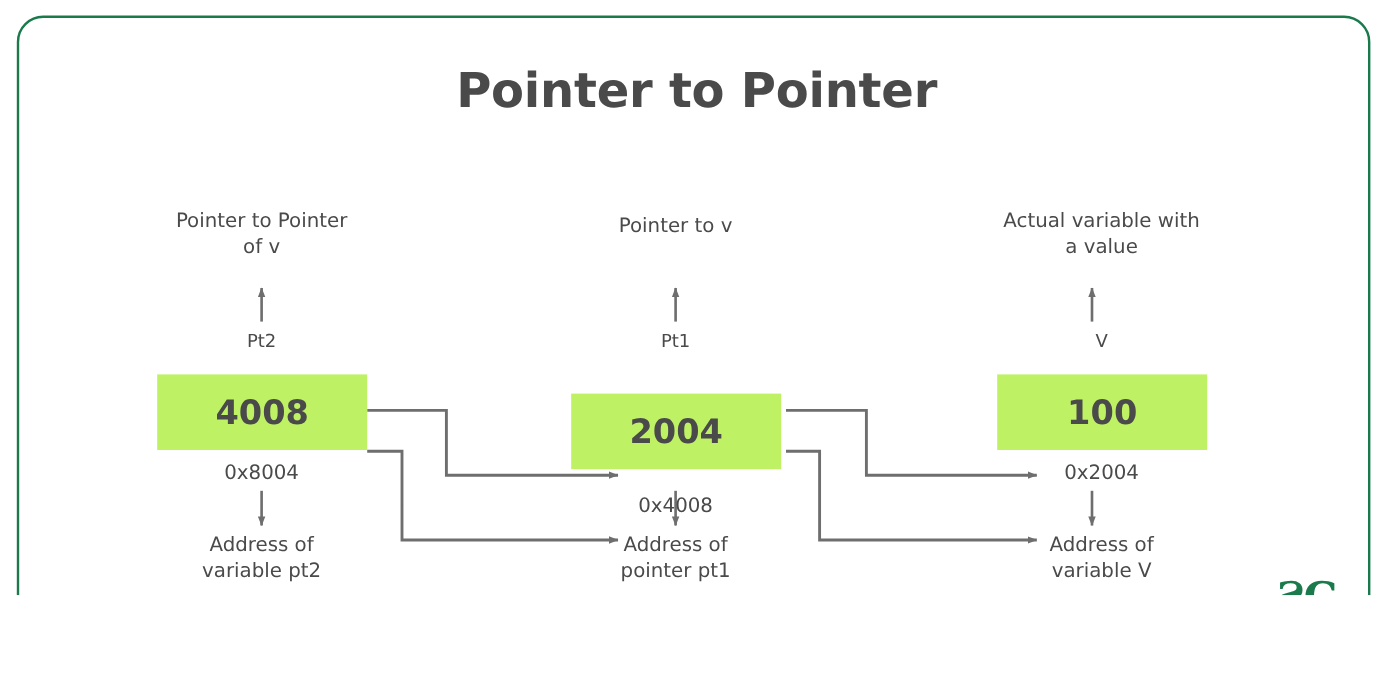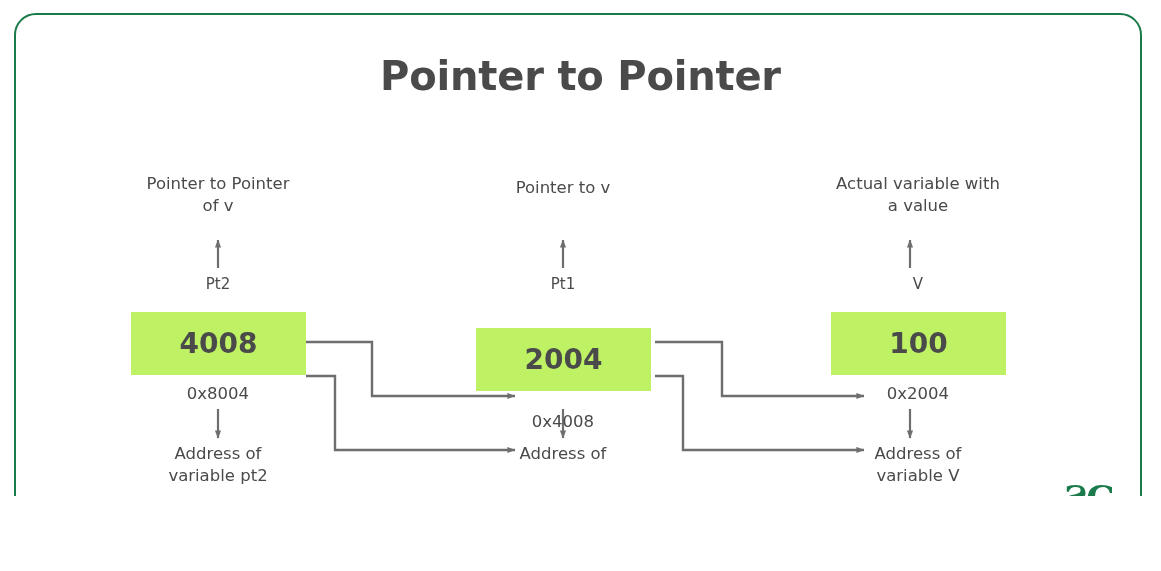--- a/index.html
+++ b/index.html
@@ -176,20 +176,21 @@
 
   <div class="col" style="left:433px; top:0;">
     <div class="caption" style="top:177px;">
       <div>Pointer to v</div>
     </div>
     <div class="varname" style="top:275px;">Pt1</div>
     <div class="valuebox" style="left:43px; top:328px;">2004</div>
     <div class="addrtext" style="top:384px;margin-top:28px;">0x4008</div>
     <div class="desc" style="top:443px;">
       <div>Address of</div>
+      <div>pointer pt1</div>
     </div>
   </div>
 
   <div class="col" style="left:788px; top:0;">
     <div class="caption" style="top:173px;">
       <div>Actual variable with</div>
       <div>a value</div>
     </div>
     <div class="varname" style="top:275px;">V</div>
     <div class="valuebox" style="left:43px; top:312px;">100</div>

